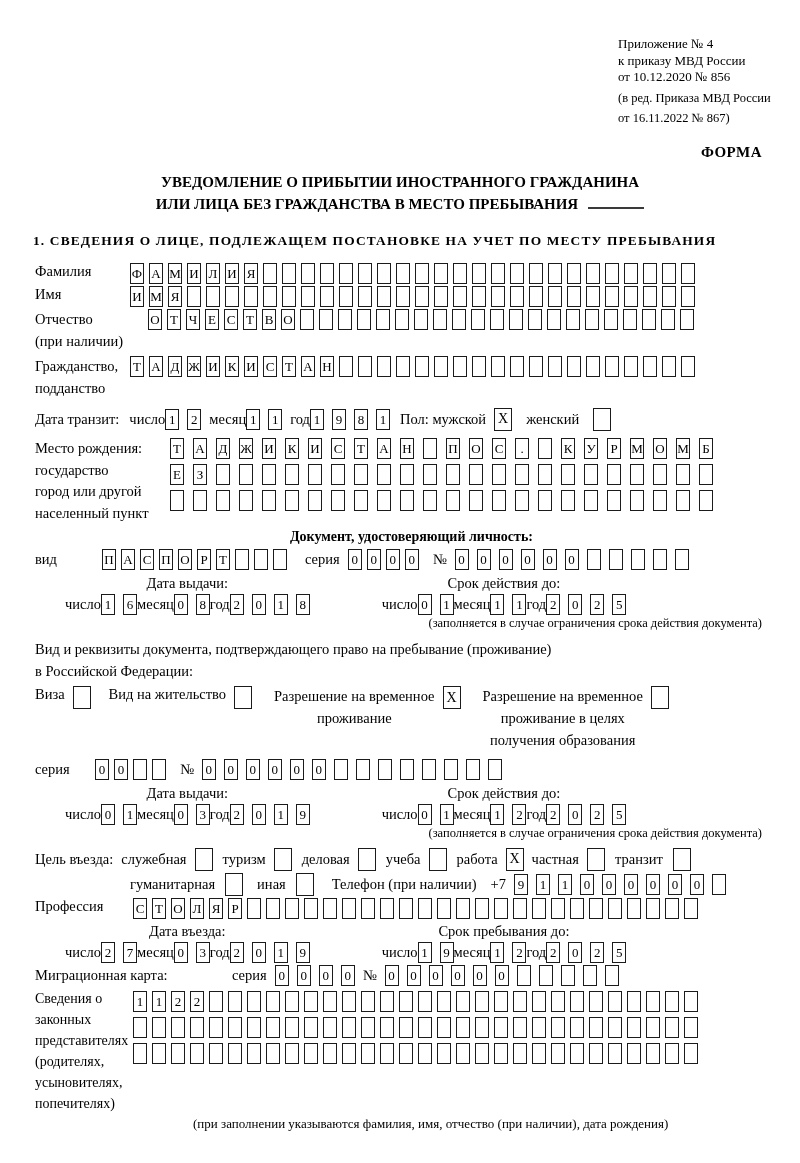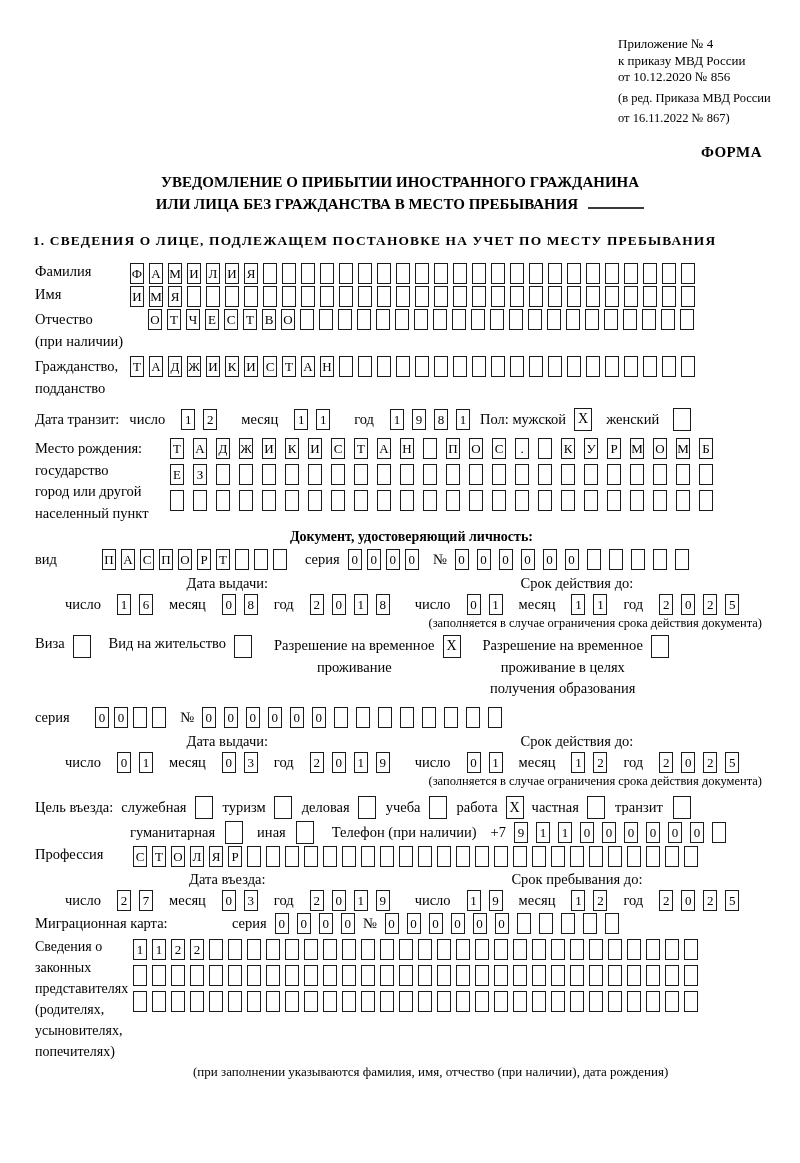--- a/index.html
+++ b/index.html
@@ -22,31 +22,31 @@
   .ml { white-space: pre-line; line-height: 1.5; }
   .ctr { text-align: center; }
   .cells { display: flex; gap: 5px; flex: none; }
   .cells.sp { gap: 8px; }
   .cells.wide { gap: 9px; }
   .cell { flex: none; width: 14px; height: 21px; border: 1.5px solid #1b1b1b;
           display: flex; align-items: center; justify-content: center;
           font-size: 13px; line-height: 1; background: #fff; }
   .box { flex: none; width: 18px; height: 23px; border: 1.5px solid #1b1b1b;
          display: flex; align-items: center; justify-content: center; font-size: 14px; }
-  .dg { display: flex; align-items: center; gap: 16px; flex: none; }
+  .dg { display: flex; align-items: center; gap: 0; flex: none; }
   .dates { display: flex; margin-top: 5px; }
   .dcol { display: flex; flex-direction: column; align-items: center; flex: none; }
   .dc-head { font-size: 14.5px; margin-bottom: 2px; text-align: center; }
   .note { text-align: right; margin: 1px 26px 0 0; font-size: 12.5px; }
   .doc-head { text-align: center; font-weight: bold; font-size: 14px; margin-top: 4px; }
   .opt { display: flex; align-items: flex-start; gap: 8px; flex: none; }
   .stack > .cells { margin-bottom: 5px; }
   .rep-note { margin: 2px 10px 0 158px; font-size: 13px; }
   .g10 { margin-left: 10px; } .g14 { margin-left: 14px; } .g18 { margin-left: 18px; }
-  .g22 { margin-left: 22px; font-family: Liberation Serif, serif; } .g60 { margin-left: 25px; } .g8 { margin-left: 8px; }
+  .g22 { margin-left: 22px; font-family: Liberation Serif, serif; } .g60 { margin-left: 72px; } .g8 { margin-left: 8px; }
   .mt4 { margin-top: 4px; } .mt6 { margin-top: 2px; } .mt7 { margin-top: 7px; }
   .mt8 { margin-top: 8px; } .mt12 { margin-top: 4px; }
 </style>
 </head>
 <body>
 
 <div class="page">
 
   <div class="annex">
     <div>Приложение № 4</div>
@@ -406,20 +406,24 @@
               <span class="cell">2</span>
               <span class="cell">0</span>
               <span class="cell">2</span>
               <span class="cell">5</span>
             </span>
         </div>
       </div>
     </div>
     <div class="note">(заполняется в случае ограничения срока действия документа)</div>
 
+    <div class="mt8" style="line-height:1.5">
+      <div>Вид и реквизиты документа, подтверждающего право на пребывание (проживание)</div>
+      <div>в Российской Федерации:</div>
+    </div>
 
     <div class="row mt4">
       <span class="opt">
         <span>Виза</span>
         <span class="box"></span>
       </span>
       <span class="opt g18">
         <span>Вид на жительство</span>
         <span class="box"></span>
       </span>

